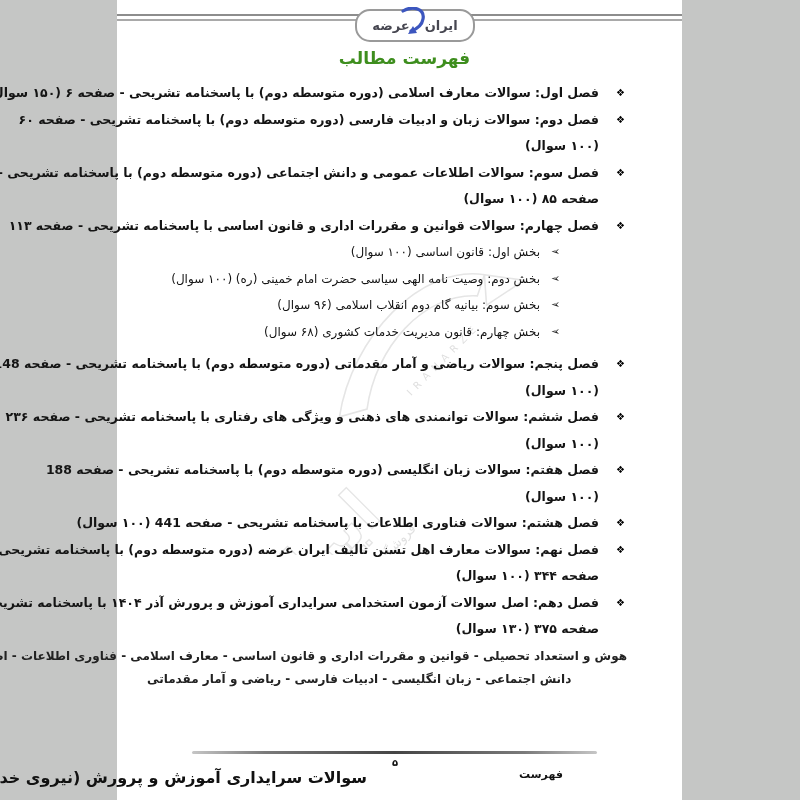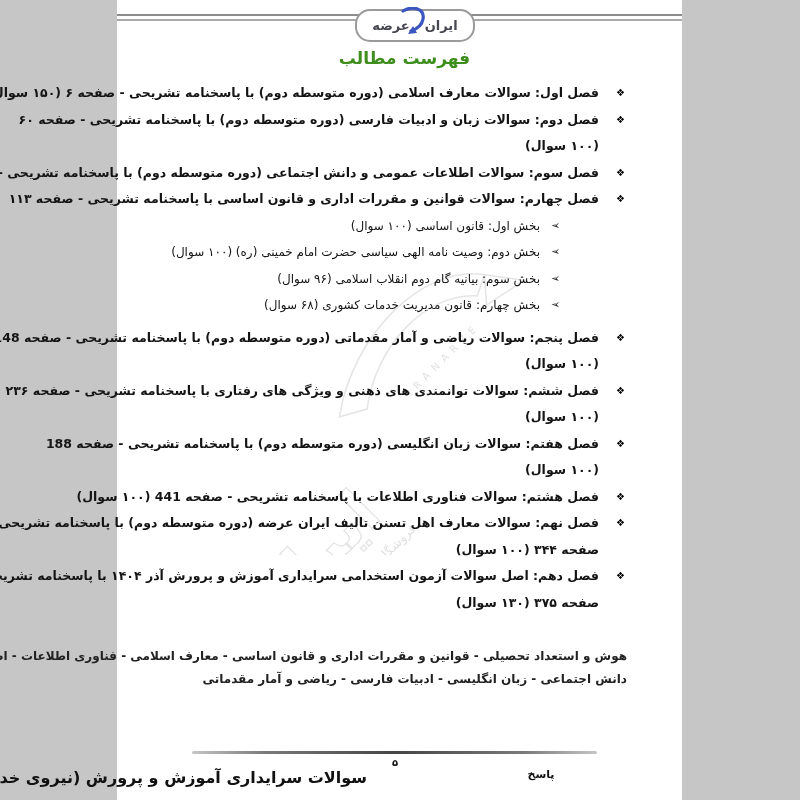--- a/index.html
+++ b/index.html
@@ -48,21 +48,21 @@
   .sub-item .bullet{
     position:absolute;right:67px;top:0;font-size:11px;line-height:26.5px;
     transform:scaleX(-1);display:inline-block;color:#222;
   }
   .gap-top{margin-top:6px;}
   
   .tags{
     position:absolute;left:30px;right:55px;top:645px;
     direction:rtl;font-size:12px;font-weight:bold;color:#222;line-height:23px;
   }
-  .tags .center{text-align:right;white-space:nowrap;}
+  .tags .center{text-align:left;white-space:nowrap;}
   
   .footer-rule{
     position:absolute;left:75px;top:751px;width:405px;height:3px;border-radius:2px;
     background:linear-gradient(to right,#c6c6c6,#7a7a7a 18%,#454545 50%,#7a7a7a 82%,#c6c6c6);
   }
   .page-num{
     position:absolute;left:248px;top:757px;width:60px;text-align:center;
     font-size:10px;font-weight:bold;color:#111;
   }
   .footer-left{
@@ -110,20 +110,21 @@
 
     <div class="item">
       <span class="bullet">❖</span>
       <div class="line fill">فصل دوم: سوالات زبان و ادبیات فارسی (دوره متوسطه دوم) با پاسخنامه تشریحی - صفحه ۶۰</div>
       <div class="line end">(۱۰۰ سوال)</div>
     </div>
 
     <div class="item">
       <span class="bullet">❖</span>
       <div class="line fill">فصل سوم: سوالات اطلاعات عمومی و دانش اجتماعی (دوره متوسطه دوم) با پاسخنامه تشریحی -</div>
+      <div class="line end">صفحه ۸۵ (۱۰۰ سوال)</div>
     </div>
 
     <div class="item">
       <span class="bullet">❖</span>
       <div class="line end">فصل چهارم: سوالات قوانین و مقررات اداری و قانون اساسی با پاسخنامه تشریحی - صفحه ۱۱۳</div>
     </div>
 
     <div class="sub-item">
       <span class="bullet">➢</span>
       <div class="line end">بخش اول: قانون اساسی (۱۰۰ سوال)</div>
@@ -177,16 +178,16 @@
     </div>
   </div>
 
   <div class="tags">
     <div class="line fill">هوش و استعداد تحصیلی - قوانین و مقررات اداری و قانون اساسی - معارف اسلامی - فناوری اطلاعات - اطلاعات عمومی و</div>
     <div class="line center">دانش اجتماعی - زبان انگلیسی - ادبیات فارسی - ریاضی و آمار مقدماتی</div>
   </div>
 
   <div class="footer-rule"></div>
   <div class="page-num">۵</div>
-  <div class="footer-right">پاسخ</div>
+  <div class="footer-right">فهرست</div>
   <div class="footer-left">سوالات سرایداری آموزش و پرورش (نیروی خدماتی) با پاسخ</div>
 
 </div>
 
 </body></html>

